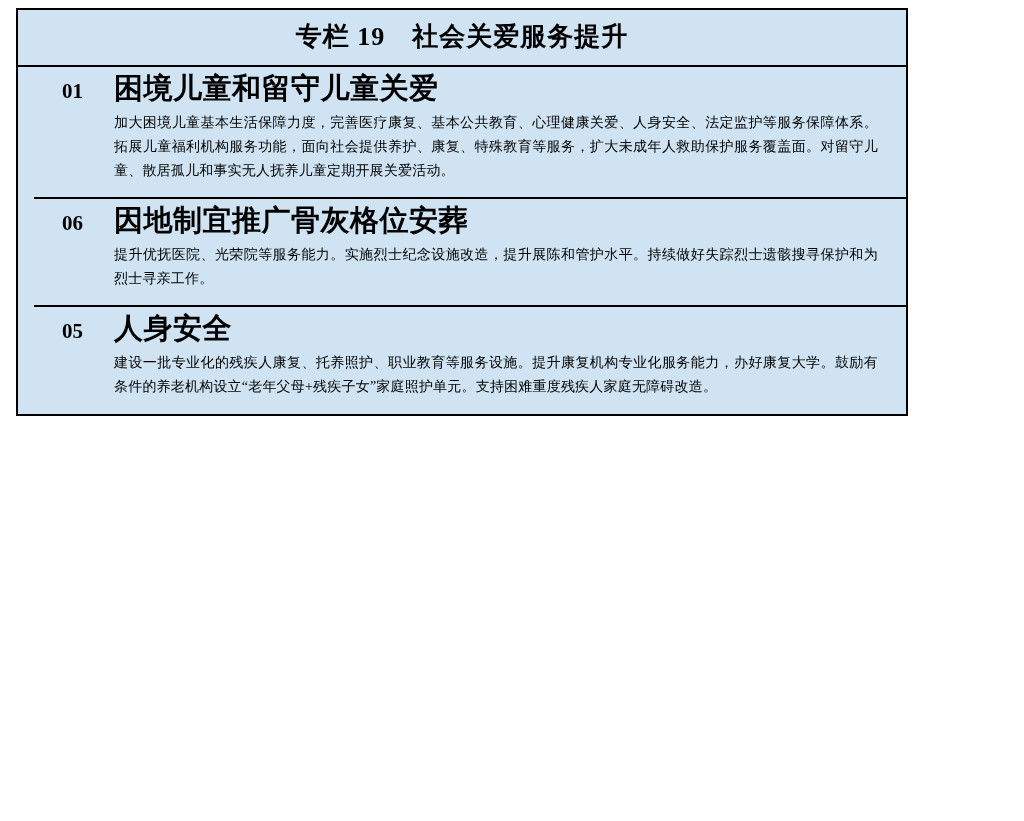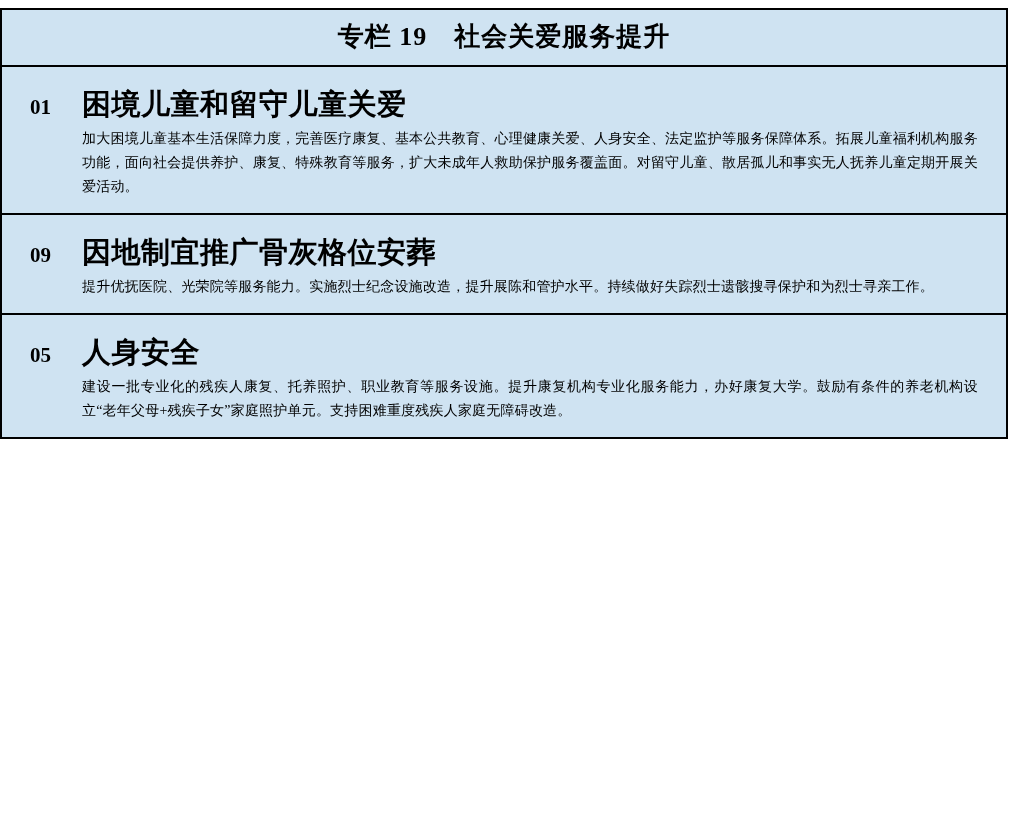--- a/index.html
+++ b/index.html
@@ -9,43 +9,44 @@
   }
   body {
     width: 1024px;
     height: 821px;
     font-family: "Liberation Serif", "DejaVu Serif", serif;
     color: #000000;
     overflow: hidden;
   }
   .box {
     position: absolute;
-    left: 0;
+    left: 16px;
     top: 8px;
-    width: 1008px;
+    width: 892px;
     box-sizing: border-box;
     border: 2px solid #000000;
     background: #cfe3f2;
   }
   .title-row {
     border-bottom: 2px solid #000000;
     text-align: center;
     padding: 9px 0 11px 0;
     background: #cfe3f2;
   }
   .title-text {
     font-size: 26px;
     font-weight: bold;
     letter-spacing: 1px;
     font-family: "Liberation Serif", "DejaVu Serif", serif;
   }
   .item {
     border-bottom: 2px solid #000000;
-    padding: 18px 28px 14px 28px;
+    padding: 2px 28px 14px 28px;
     background: #cfe3f2;
+    margin-left: 16px;
   }
   .item:last-child {
     border-bottom: none;
   }
   .item-head {
     display: flex;
     align-items: baseline;
   }
   .item-num {
     width: 52px;
@@ -81,21 +82,21 @@
   <div class="item">
     <div class="item-head">
       <span class="item-num">01</span>
       <span class="item-title">困境儿童和留守儿童关爱</span>
     </div>
     <div class="item-body">加大困境儿童基本生活保障力度，完善医疗康复、基本公共教育、心理健康关爱、人身安全、法定监护等服务保障体系。拓展儿童福利机构服务功能，面向社会提供养护、康复、特殊教育等服务，扩大未成年人救助保护服务覆盖面。对留守儿童、散居孤儿和事实无人抚养儿童定期开展关爱活动。</div>
   </div>
 
   <div class="item">
     <div class="item-head">
-      <span class="item-num">09</span>
+      <span class="item-num">06</span>
       <span class="item-title">因地制宜推广骨灰格位安葬</span>
     </div>
     <div class="item-body">提升优抚医院、光荣院等服务能力。实施烈士纪念设施改造，提升展陈和管护水平。持续做好失踪烈士遗骸搜寻保护和为烈士寻亲工作。</div>
   </div>
 
   <div class="item">
     <div class="item-head">
       <span class="item-num">05</span>
       <span class="item-title">人身安全</span>
     </div>

